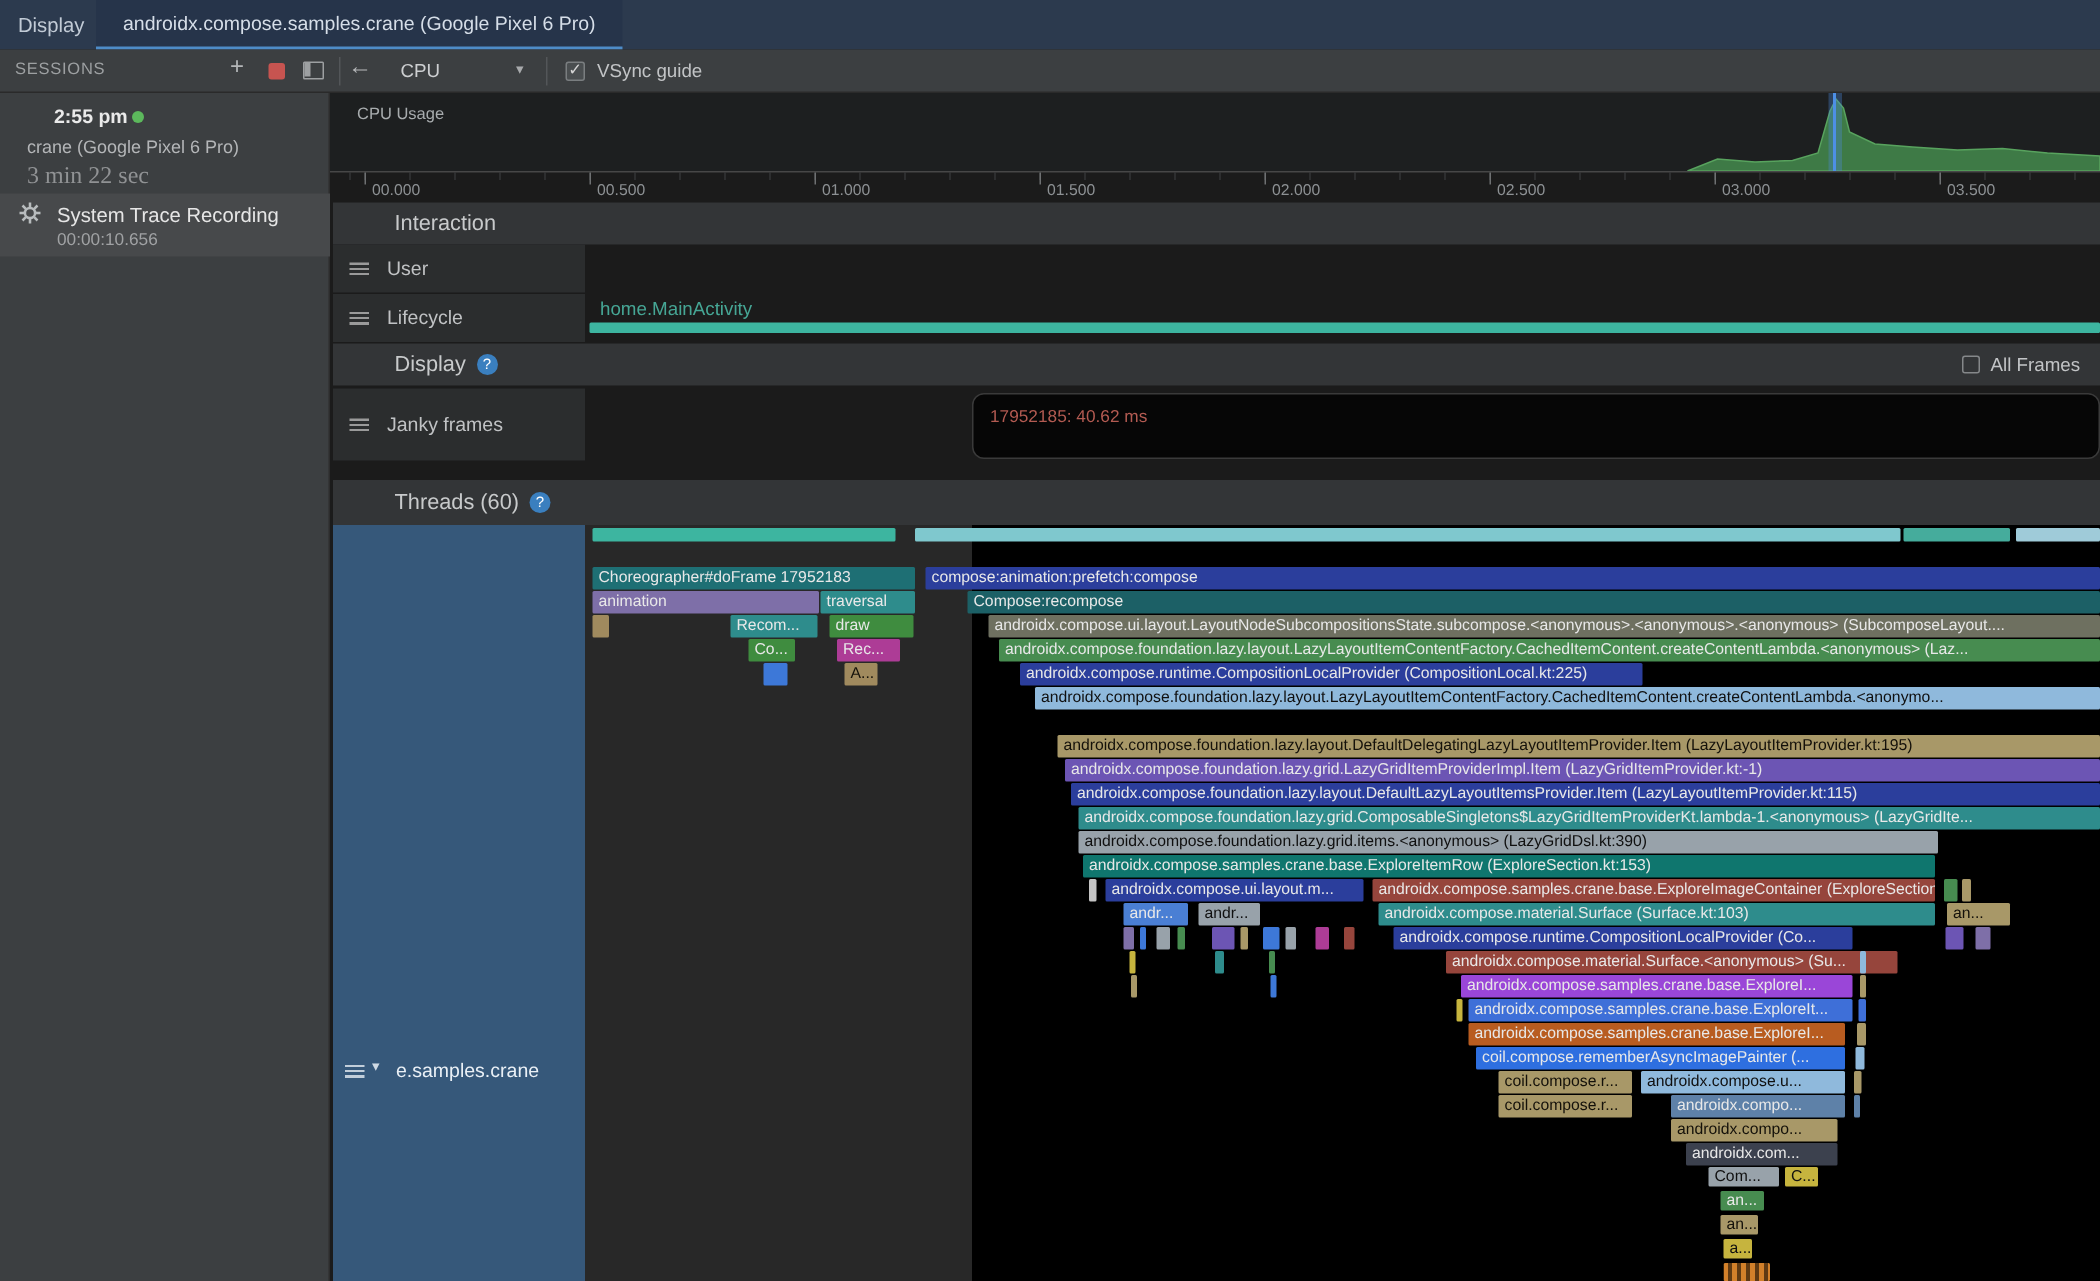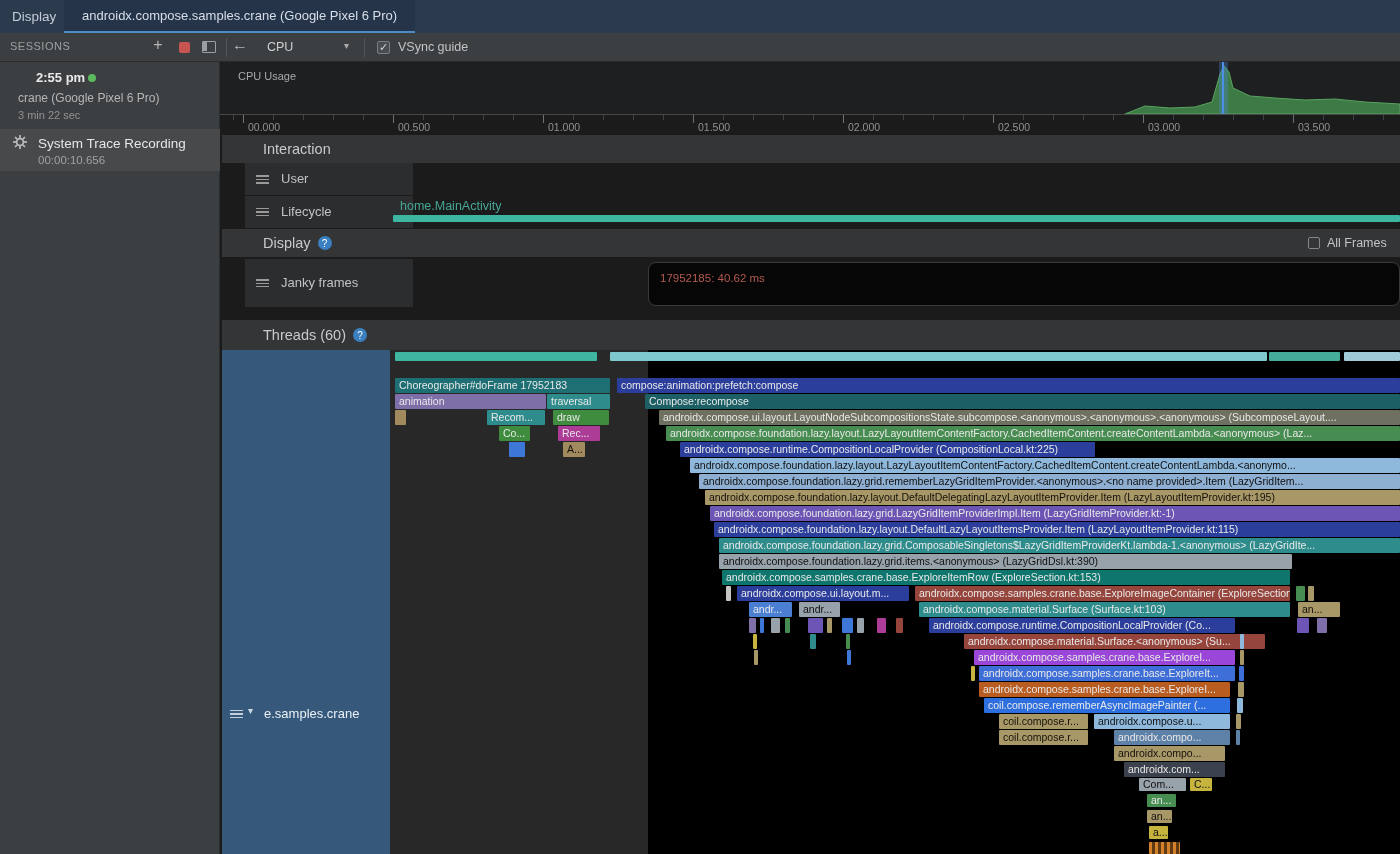--- a/index.html
+++ b/index.html
@@ -30,21 +30,21 @@
   #vsync-checkbox { left:377px; top:41px; width:13px; height:13px; background:#4A4E50;
                     border:1px solid #7A7E80; border-radius:2px; font-size:11px; line-height:11px;
                     text-align:center; color:#D6D6D6; }
   #vsync-label { left:398px; top:40px; font-size:12.5px; color:#C2C4C6; }
 
   
   #sidebar { left:0; top:62px; width:220px; height:792px; background:#3C3F41; border-right:1px solid #2D2D2D; }
   #session-time { left:36px; top:70px; font-size:13px; font-weight:bold; color:#EAEAEA; }
   #session-status-dot { left:88px; top:74px; width:8px; height:8px; border-radius:50%; background:#5CB85C; }
   #session-name { left:18px; top:91px; font-size:12px; color:#B4B6B8; }
-  #session-duration { left:18px; top:109px; font-size:11px; color:#909294; }
+  #session-duration { left:18px; top:109px; font-size:16px; color:#909294;font-family:Liberation Serif, serif; }
   #recording-row { left:0; top:129px; width:220px; height:42px; background:#47494B; cursor:pointer; }
   #gear-icon { left:12px; top:134px; }
   #recording-label { left:38px; top:136px; font-size:13.5px; color:#E6E6E6; }
   #recording-duration { left:38px; top:154px; font-size:11.5px; color:#A0A2A4; }
 
   
   #cpu-area { left:220px; top:62px; width:1180px; height:52px; background:#1D1F20; }
   #cpu-usage-label { left:238px; top:70px; font-size:11px; color:#A8ACAE; }
   #cpu-chart-svg { left:1100px; top:62px; }
   #cpu-selection-band { left:1219px; top:62px; width:9px; height:52px; background:rgba(77,140,230,.32); }
@@ -57,21 +57,21 @@
   .tick-label { position:absolute; top:6px; font-size:10.5px; color:#8D9194; }
 
   
   .section-header { position:absolute; left:222px; width:1178px; height:28px; background:#333537;
                     display:flex; align-items:center; gap:7px; padding-left:41px;
                     font-size:14.5px; color:#C8CACB; }
   .help-icon { width:14px; height:14px; border-radius:50%; background:#3A7FBF; color:#fff;
                font-size:10px; display:flex; align-items:center; justify-content:center; }
 
   
-  .track-label { position:absolute; left:222px; width:168px; background:#2B2D2E; color:#C0C2C4; font-size:13px;margin-left:23px; }
+  .track-label { position:absolute; left:222px; width:168px; background:#2B2D2E; color:#C0C2C4; font-size:13px; }
   .burger { position:absolute; width:13px; height:9px;
             background:repeating-linear-gradient(to bottom,#9A9A9A 0 1.5px,transparent 1.5px 3.5px); }
   .burger.light { background:repeating-linear-gradient(to bottom,#C2CEDA 0 1.5px,transparent 1.5px 3.5px); }
   .track-label .burger { left:11px; }
   .track-label .lbl { position:absolute; left:36px; }
 
   #home-activity-label { left:400px; top:199px; font-size:12.5px; color:#46A695; }
 
   #all-frames-group { left:1308px; top:236px; display:flex; align-items:center; gap:7px; }
   #all-frames-checkbox { width:12px; height:12px; border:1px solid #85888A; border-radius:2px; background:transparent; }
@@ -223,21 +223,20 @@
       <div class="fbar" style="left: 487px; top: 410px; width: 58px; height: 15px; line-height: 15px; background-color: rgb(46, 140, 140);">Recom...</div>
       <div class="fbar" style="left: 553px; top: 410px; width: 56px; height: 15px; line-height: 15px; background-color: rgb(63, 140, 63);">draw</div>
       <div class="fbar" style="left: 659px; top: 410px; width: 741px; height: 15px; line-height: 15px; background-color: rgb(110, 112, 96);">androidx.compose.ui.layout.LayoutNodeSubcompositionsState.subcompose.&lt;anonymous&gt;.&lt;anonymous&gt;.&lt;anonymous&gt; (SubcomposeLayout....</div>
       <div class="fbar" style="left: 499px; top: 426px; width: 31px; height: 15px; line-height: 15px; background-color: rgb(63, 140, 63);">Co...</div>
       <div class="fbar" style="left: 558px; top: 426px; width: 42px; height: 15px; line-height: 15px; background-color: rgb(173, 60, 150);">Rec...</div>
       <div class="fbar" style="left: 666px; top: 426px; width: 734px; height: 15px; line-height: 15px; background-color: rgb(71, 140, 80);">androidx.compose.foundation.lazy.layout.LazyLayoutItemContentFactory.CachedItemContent.createContentLambda.&lt;anonymous&gt; (Laz...</div>
       <div class="fbar" style="left: 509px; top: 442px; width: 16px; height: 15px; line-height: 15px; background-color: rgb(61, 120, 216);"></div>
       <div class="fbar" style="left: 563px; top: 442px; width: 22px; height: 15px; line-height: 15px; background-color: rgb(160, 138, 94); color: rgb(20, 17, 10);">A...</div>
       <div class="fbar" style="left: 680px; top: 442px; width: 415px; height: 15px; line-height: 15px; background-color: rgb(43, 62, 156);">androidx.compose.runtime.CompositionLocalProvider (CompositionLocal.kt:225)</div>
       <div class="fbar" style="left: 690px; top: 458px; width: 710px; height: 15px; line-height: 15px; background-color: rgb(143, 185, 220); color: rgb(16, 16, 16);">androidx.compose.foundation.lazy.layout.LazyLayoutItemContentFactory.CachedItemContent.createContentLambda.&lt;anonymo...</div>
-      <div class="fbar" style="left: 699px; top: 474px; width: 701px; height: 15px; line-height: 15px; background-color: rgb(143, 175, 210); color: rgb(16, 16, 16);">androidx.compose.foundation.lazy.grid.rememberLazyGridItemProvider.&lt;anonymous&gt;.&lt;no name provided&gt;.Item (LazyGridItem...</div>
       <div class="fbar" style="left: 705px; top: 490px; width: 695px; height: 15px; line-height: 15px; background-color: rgb(168, 152, 104); color: rgb(20, 17, 10);">androidx.compose.foundation.lazy.layout.DefaultDelegatingLazyLayoutItemProvider.Item (LazyLayoutItemProvider.kt:195)</div>
       <div class="fbar" style="left: 710px; top: 506px; width: 690px; height: 15px; line-height: 15px; background-color: rgb(108, 85, 180);">androidx.compose.foundation.lazy.grid.LazyGridItemProviderImpl.Item (LazyGridItemProvider.kt:-1)</div>
       <div class="fbar" style="left: 714px; top: 522px; width: 686px; height: 15px; line-height: 15px; background-color: rgb(43, 62, 156);">androidx.compose.foundation.lazy.layout.DefaultLazyLayoutItemsProvider.Item (LazyLayoutItemProvider.kt:115)</div>
       <div class="fbar" style="left: 719px; top: 538px; width: 681px; height: 15px; line-height: 15px; background-color: rgb(46, 140, 140);">androidx.compose.foundation.lazy.grid.ComposableSingletons$LazyGridItemProviderKt.lambda-1.&lt;anonymous&gt; (LazyGridIte...</div>
       <div class="fbar" style="left: 719px; top: 554px; width: 573px; height: 15px; line-height: 15px; background-color: rgb(152, 162, 170); color: rgb(16, 16, 16);">androidx.compose.foundation.lazy.grid.items.&lt;anonymous&gt; (LazyGridDsl.kt:390)</div>
       <div class="fbar" style="left: 722px; top: 570px; width: 568px; height: 15px; line-height: 15px; background-color: #0f766e;">androidx.compose.samples.crane.base.ExploreItemRow (ExploreSection.kt:153)</div>
       <div class="fbar" style="left: 726px; top: 586px; width: 5px; height: 15px; line-height: 15px; background-color: rgb(196, 196, 196);"></div>
       <div class="fbar" style="left: 737px; top: 586px; width: 172px; height: 15px; line-height: 15px; background-color: rgb(43, 62, 156);">androidx.compose.ui.layout.m...</div>
       <div class="fbar" style="left: 915px; top: 586px; width: 375px; height: 15px; line-height: 15px; background-color: rgb(150, 69, 60);">androidx.compose.samples.crane.base.ExploreImageContainer (ExploreSection.kt:2...</div>
       <div class="fbar" style="left: 1296px; top: 586px; width: 9px; height: 15px; line-height: 15px; background-color: rgb(71, 140, 80);"></div>

